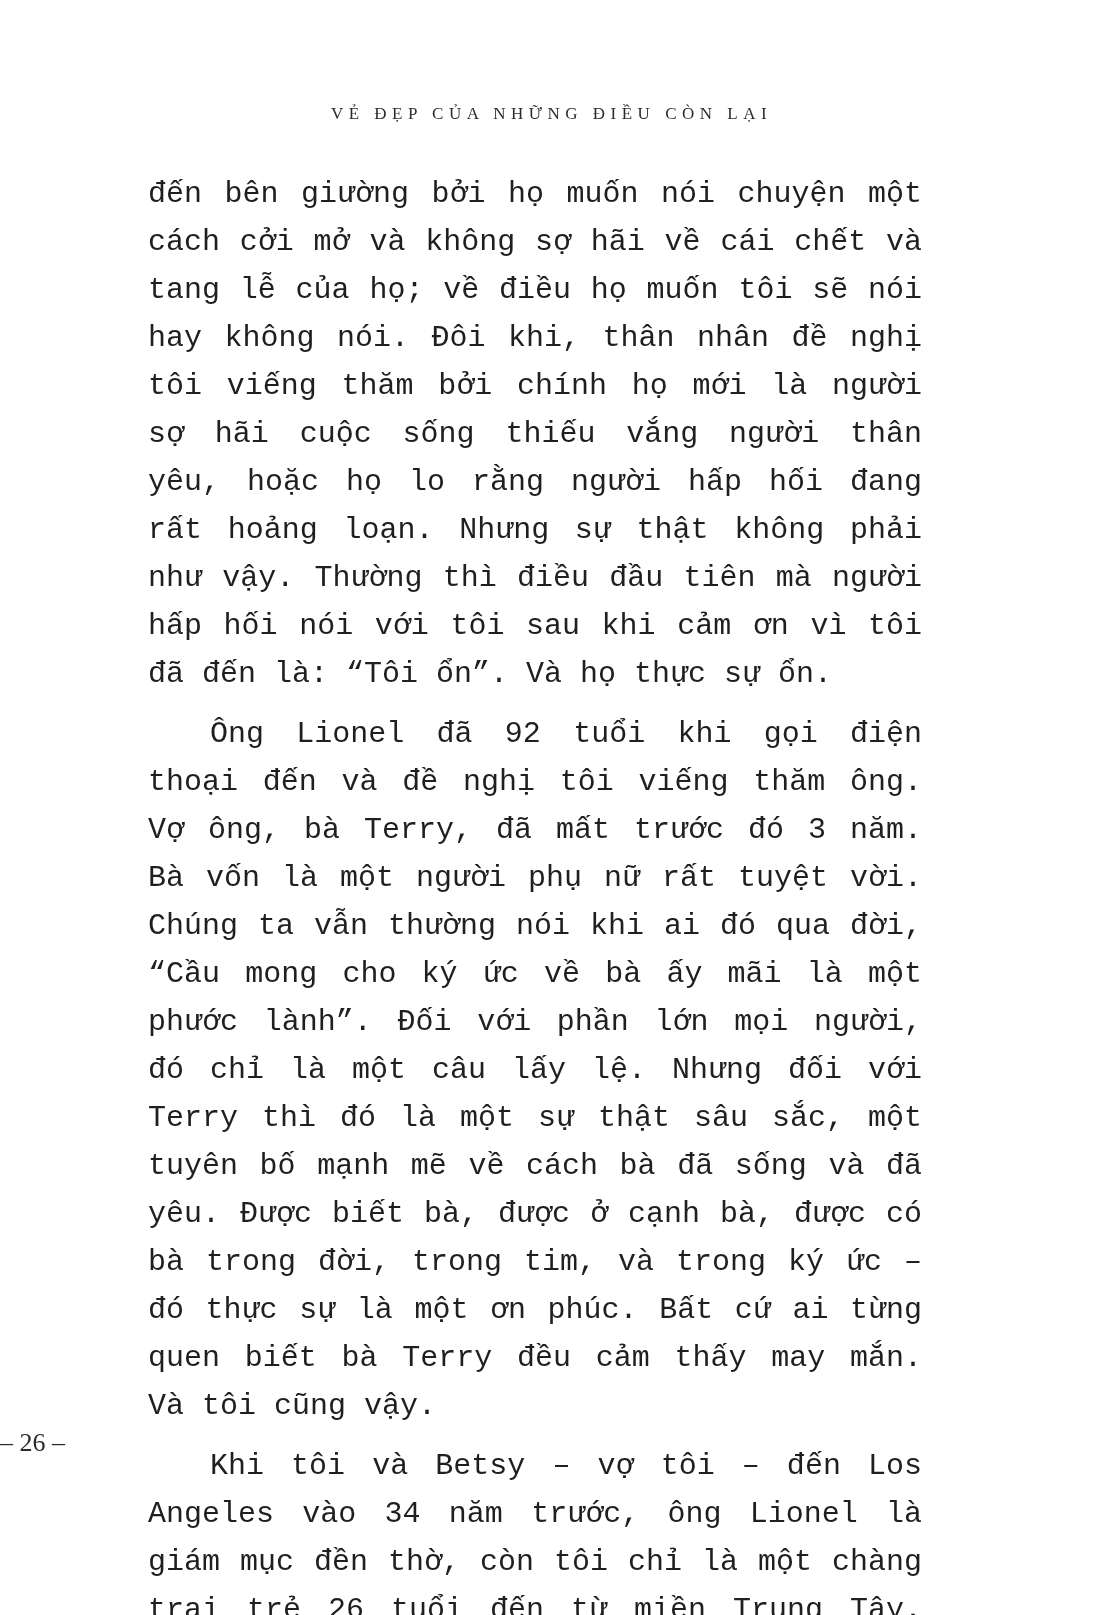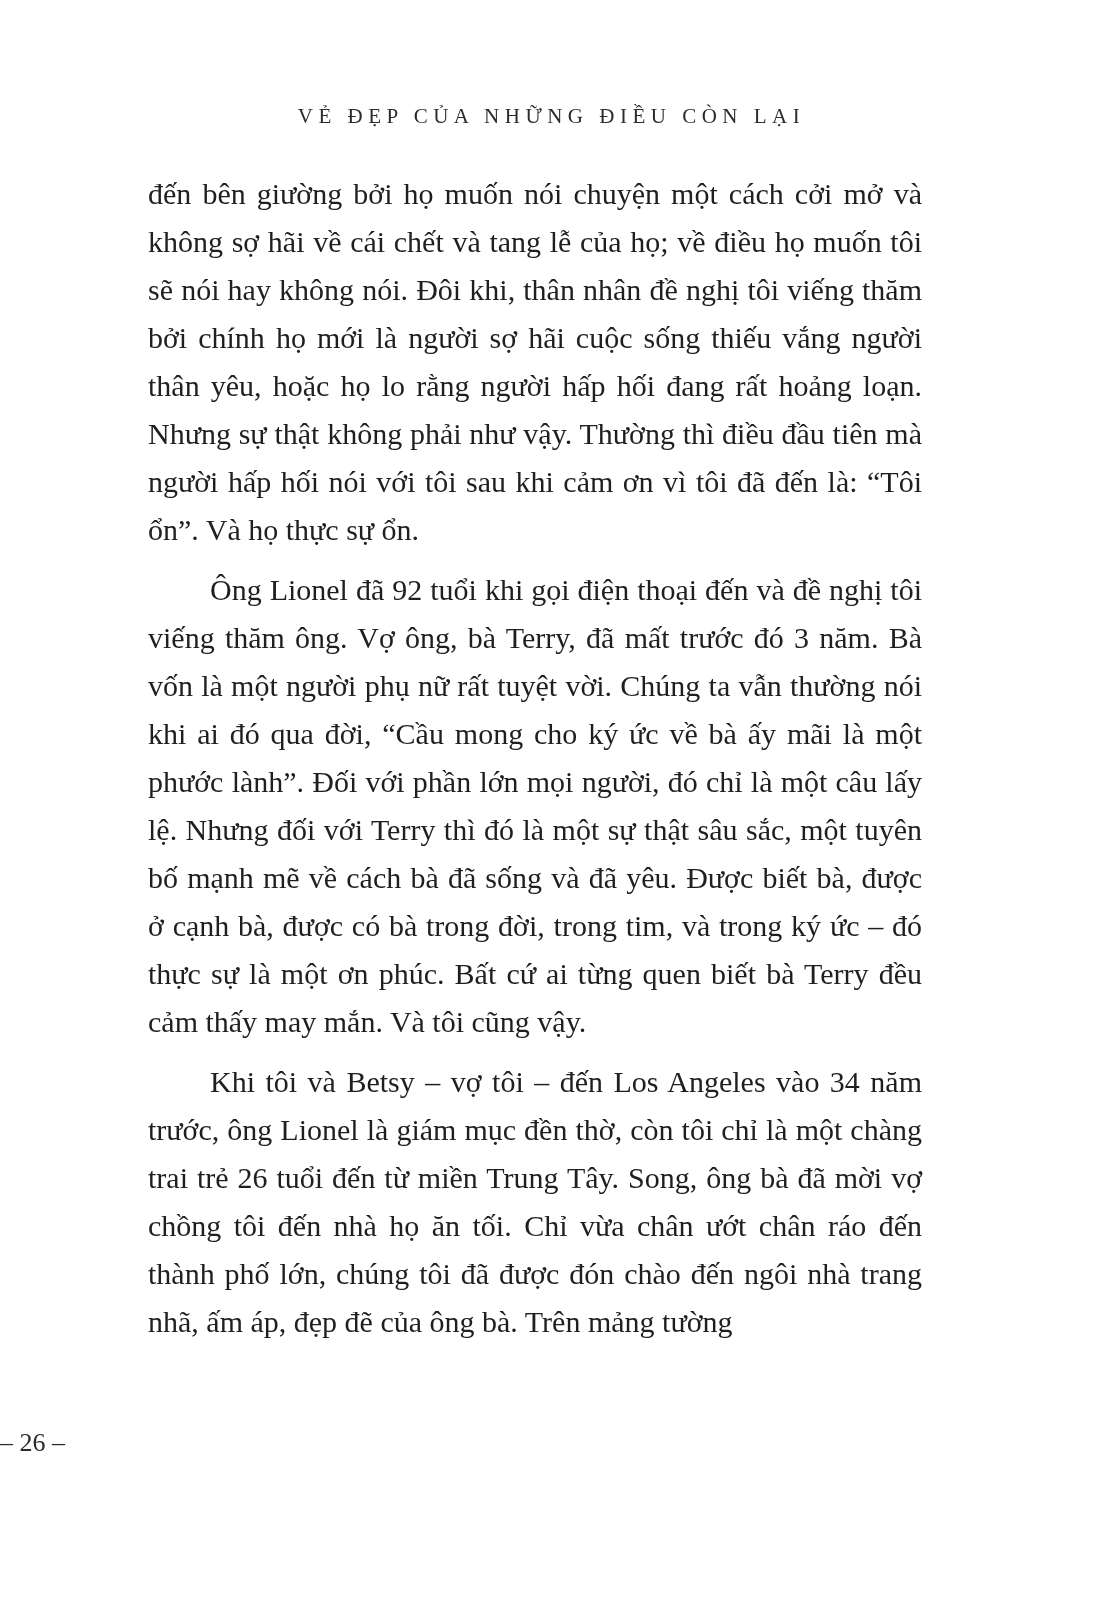--- a/index.html
+++ b/index.html
@@ -16,39 +16,40 @@
       font-family: "Liberation Serif", serif;
       color: #222222;
       overflow: hidden;
     }
     .running-head {
       position: absolute;
       top: 104px;
       left: 0;
       width: 100%;
       text-align: center;
-      font-size: 21px;
+      font-size: 17px;
       letter-spacing: 5.5px;
       color: #2b2b2b;
       text-transform: uppercase;
     }
     .body-text {
       position: absolute;
       top: 170px;
       left: 148px;
       width: 774px;
       font-size: 30px;
       line-height: 48px;
       text-align: justify;
       text-justify: inter-word;
       color: #1f1f1f;
     }
     .para {
       margin: 0 0 12px 0;
       text-indent: 62px;
+      font-family: Liberation Mono, monospace;
     }
     .para.no-indent {
       text-indent: 0;
     }
     .folio {
       position: absolute;
       top: 1428px;
       left: 0;
       width: 100%;
       text-align: left;

